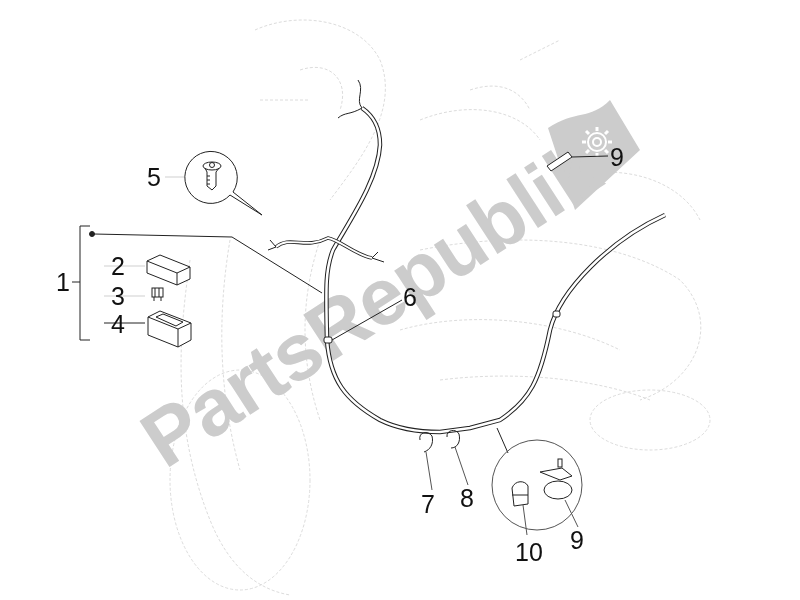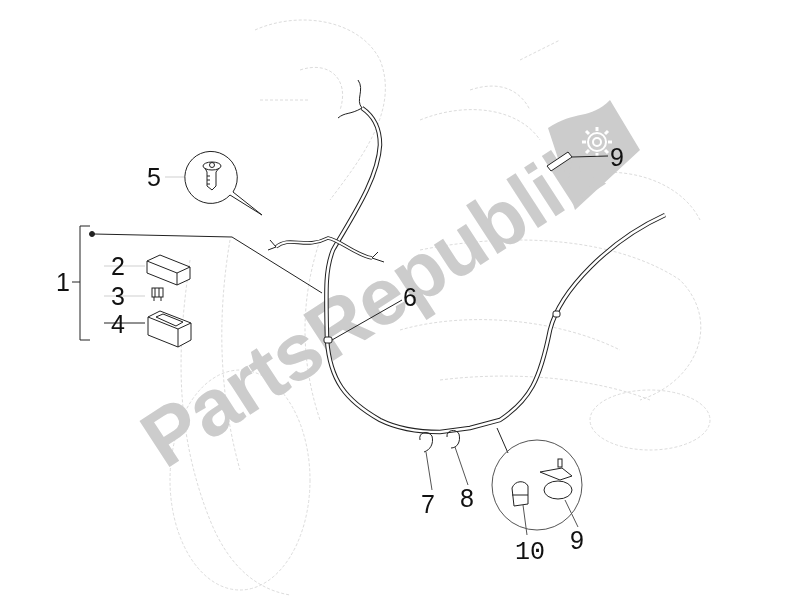--- a/index.html
+++ b/index.html
@@ -138,14 +138,14 @@
 
 <div class="callout" style="left:56px;top:270px;">1</div>
 <div class="callout" style="left:111px;top:254px;">2</div>
 <div class="callout" style="left:111px;top:284px;">3</div>
 <div class="callout" style="left:111px;top:312px;">4</div>
 <div class="callout" style="left:147px;top:165px;">5</div>
 <div class="callout" style="left:403px;top:285px;">6</div>
 <div class="callout" style="left:421px;top:492px;">7</div>
 <div class="callout" style="left:460px;top:486px;">8</div>
 <div class="callout" style="left:570px;top:528px;">9</div>
-<div class="callout" style="left:515px;top:540px;font-family:Liberation Mono, monospace;">10</div>
+<div class="callout" style="left:515px;top:540px;">10</div>
 <div class="callout" style="left:610px;top:145px;">9</div>
 
 </body></html>

